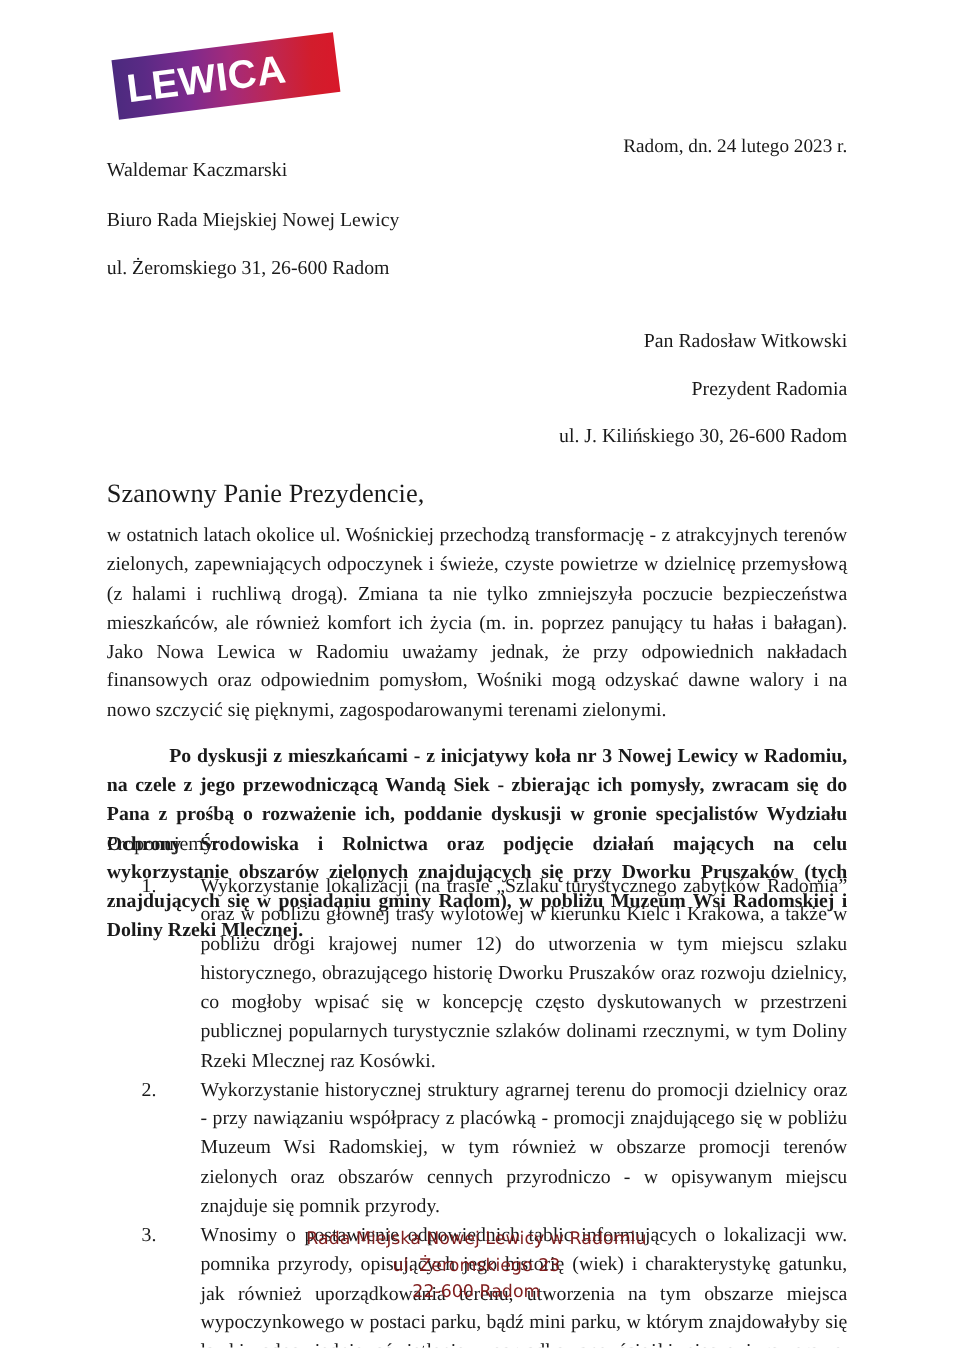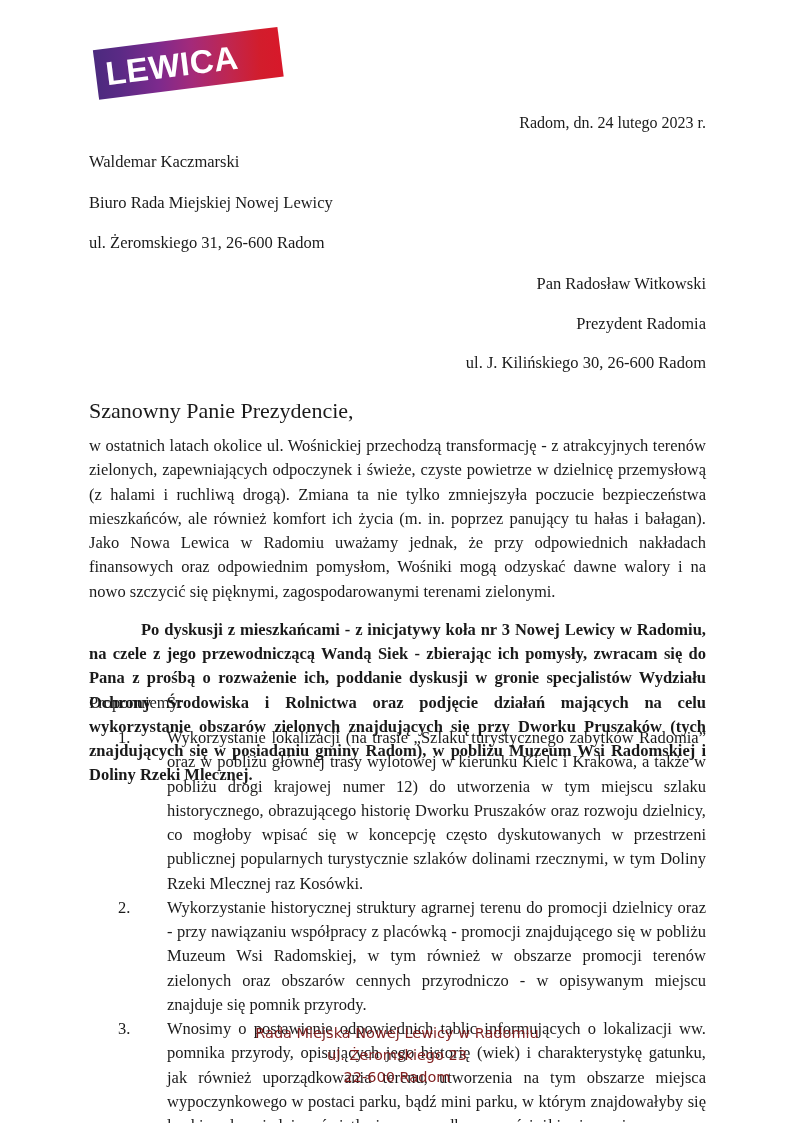--- a/index.html
+++ b/index.html
@@ -69,21 +69,21 @@
     top: 112px;
     width: 617px;
     text-align: right;
     font-size: 16px;
     line-height: 1.35;
   }
 
   .sender {
     position: absolute;
     left: 89px;
-    top: 152px;
+    top: 132px;
     width: 617px;
     font-size: 16.5px;
   }
   .sender .line { margin-bottom: 20px; line-height: 1.25; }
 
   .recipient {
     position: absolute;
     left: 89px;
     top: 274px;
     width: 617px;

